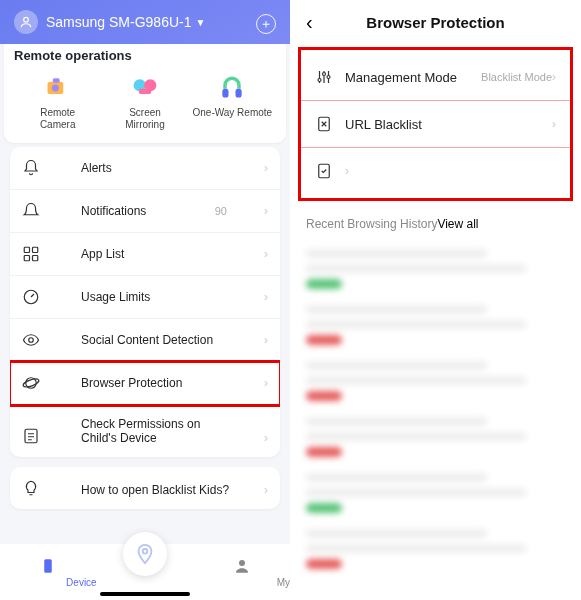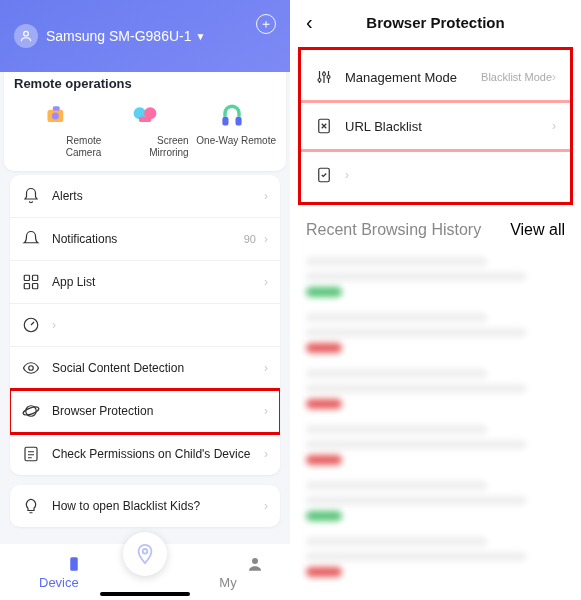--- a/index.html
+++ b/index.html
@@ -1,55 +1,55 @@
 <!DOCTYPE html>
 <html><head>
 <meta charset="utf-8">
 <style>
 * { margin:0; padding:0; box-sizing:border-box; font-family:-apple-system,BlinkMacSystemFont,'Segoe UI',sans-serif; }
 body { width:581px; height:600px; background:#fff; display:flex; overflow:hidden; }
 .pane { height:600px; position:relative; }
 .pane-left { width:290px; background:#f5f6fa; }
 .pane-right { width:291px; background:#fff; }
-.top { background:linear-gradient(150deg,#6a7cf0 0%,#7d8af5 100%); height:72px; padding:22px 14px; display:flex; align-items:center; color:#fff; border-radius:0 0 0 0; position:relative; }
+.top { background:linear-gradient(150deg,#6a7cf0 0%,#7d8af5 100%); height:44px; padding:22px 14px; display:flex; align-items:center; color:#fff; border-radius:0 0 0 0; position:relative; }
 .avatar-circle { width:24px; height:24px; border-radius:50%; background:rgba(255,255,255,.35); display:flex; align-items:center; justify-content:center; margin-right:8px; }
 .device-name { font-size:14px; font-weight:500; }
 .chev-down { margin-left:4px; font-size:10px; }
 .plus { position:absolute; right:14px; top:14px; width:20px; height:20px; border:1.5px solid rgba(255,255,255,.9); border-radius:50%; display:flex; align-items:center; justify-content:center; font-size:13px; color:#fff; }
 .home-strip { margin:-22px 10px 0; height:10px; border-radius:10px; background:#d3d9f9; box-shadow:0 2px rgba(0,0,0,.05); }
 .card { background:#fff; border-radius:10px; margin:4px; padding:12px 10px; box-shadow:0 1px 3px rgba(0,0,0,.05); }
 .remote-title { font-size:13px; font-weight:600; color:#1f2330; margin-bottom:10px; }
 .remote-row { display:flex; justify-content:space-around; }
-.remote-item { text-align:right; flex:1; }
+.remote-item { text-align:center; flex:1; }
 .remote-ico { width:28px; height:28px; margin:0 auto 6px; }
 .remote-lbl { font-size:10px; color:#444; line-height:1.2; }
 .list-card { background:#fff; border-radius:10px; margin:0 10px 10px; overflow:hidden; box-shadow:0 1px 3px rgba(0,0,0,.05); }
-.list-row { display:flex; align-items:center; padding:12px 12px; border-bottom:1px solid #f0f0f0; font-size:12px; color:#222; position:relative; }
-.list-row:last-child { border-bottom:none; }
+.list-row { display:flex; align-items:center; padding:12px 12px; border-bottom:1px solid #f0f0f0; font-size:12px; color:#222; position:relative;gap:29px; }
+.list-row:last-child { border-bottom:none;align-items:flex-end; }
 .list-ico { width:18px; height:18px; margin-right:12px; flex-shrink:0; color:#333; }
 .list-lbl { flex:1; }
 .list-badge { font-size:11px; color:#aaa; margin-right:8px; }
 .list-chev { color:#ccc; font-size:12px; }
 .highlight { outline:3px solid #e60000; outline-offset:-1px; }
 .bottom-nav { position:absolute; bottom:0; left:0; right:0; height:56px; background:#fff; display:flex; align-items:center; }
-.nav-item { flex:1; text-align:left; font-size:13px; color:#888;padding-left:39px; }
+.nav-item { flex:1; text-align:right; font-size:10px; color:#888; }
 .nav-item.active { color:#5a6cf3; }
 .nav-ico { width:18px; height:18px; margin:0 auto 2px; display:block; }
 .fab { position:absolute; bottom:24px; left:50%; transform:translateX(-50%); width:44px; height:44px; border-radius:50%; background:#fff; box-shadow:0 2px 8px rgba(0,0,0,.15); display:flex; align-items:center; justify-content:center; }
 .home-ind { position:absolute; bottom:4px; left:50%; transform:translateX(-50%); width:90px; height:4px; border-radius:2px; background:#000; }
 .right-header { display:flex; align-items:center; padding:14px 16px 10px; position:relative; }
 .back { font-size:20px; color:#000; position:absolute; left:16px; }
 .right-title { flex:1; text-align:center; font-size:15px; font-weight:600; color:#111; }
 .settings-box { margin:6px 8px 16px; border:3px solid #e60000; padding:4px 0; }
-.set-row { display:flex; align-items:center; padding:14px 14px; border-bottom:3px solid #fca5a5; font-size:13px; color:#222; }
+.set-row { display:flex; align-items:center; padding:14px 14px; border-bottom:1px solid #fca5a5; font-size:13px; color:#222; }
 .set-row:last-child { border-bottom:none; }
 .set-ico { width:18px; height:18px; margin-right:12px; color:#333; }
 .set-lbl { flex:1; }
 .set-val { font-size:11px; color:#aaa; }
-.sec-head { display:flex; align-items:center; justify-content:space-between; padding:0 16px 10px; font-size:16px; }
+.sec-head { display:flex; align-items:center; justify-content:flex-start; padding:0 16px 10px; font-size:12px; }
 .sec-head-lbl { color:#888; }
 .sec-head-link { color:#000000; }
 .blur-area { padding:0 12px; }
 .blur-item { padding:8px 4px; border-bottom:0; }
 .blur-line { height:9px; border-radius:4px; background:#eee; filter:blur(3px); margin-bottom:6px; }
 .blur-pill { height:10px; width:36px; border-radius:5px; filter:blur(3px); }
 </style>
 </head>
 <body>
 
@@ -122,20 +122,21 @@
             <rect x="14" y="14" width="7" height="7" rx="1"></rect>
           </svg></span>
         <span class="list-lbl">App List</span>
         <span class="list-chev">›</span>
       </div>
       <div class="list-row">
         <span class="list-ico"><svg viewBox="0 0 24 24" fill="none" stroke="currentColor" stroke-width="1.6">
             <circle cx="12" cy="12" r="9"></circle>
             <path d="M12 12l4-4"></path>
           </svg></span>
+        <span class="list-lbl">Usage Limits</span>
         <span class="list-chev">›</span>
       </div>
       <div class="list-row">
         <span class="list-ico"><svg viewBox="0 0 24 24" fill="none" stroke="currentColor" stroke-width="1.6">
             <path d="M2 12s3-7 10-7 10 7 10 7-3 7-10 7-10-7-10-7z"></path>
             <circle cx="12" cy="12" r="3"></circle>
           </svg></span>
         <span class="list-lbl">Social Content Detection</span>
         <span class="list-chev">›</span>
       </div>

